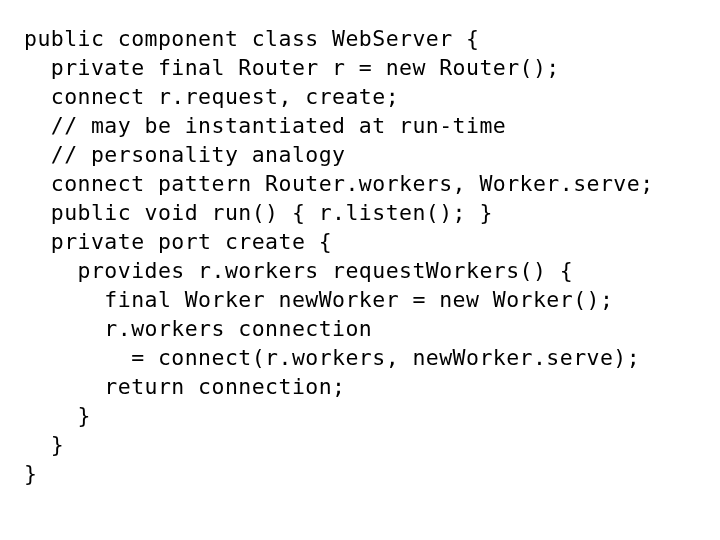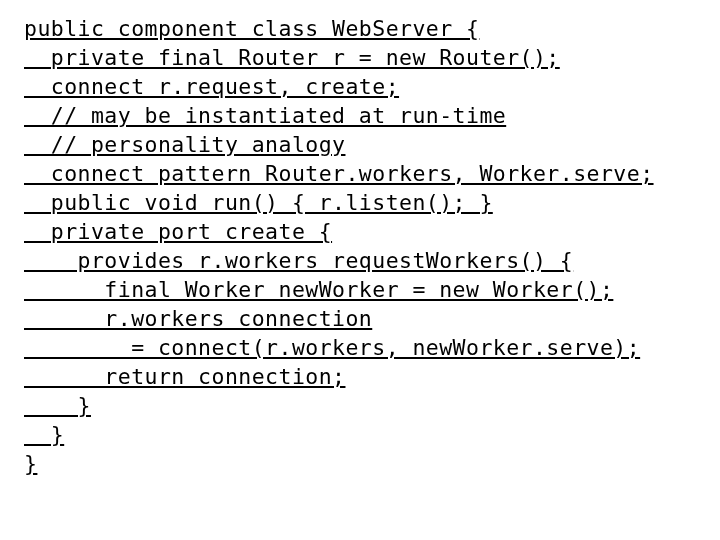--- a/index.html
+++ b/index.html
@@ -16,32 +16,31 @@
   #slide {
     position: relative;
     width: 720px;
     height: 540px;
     background: #ffffff;
     box-sizing: border-box;
   }
   #code-block {
     position: absolute;
     left: 24px;
-    top: 14px;
+    top: 24px;
     width: 696px;
     margin: 0;
     padding: 0;
     white-space: pre;
     color: #000000;
     font-family: "DejaVu Sans Mono", "Liberation Mono", monospace;
     font-size: 21.5px;
     line-height: 29px;
     letter-spacing: 0.45px;
     font-weight: 400;
-    text-decoration: underline;
   }
   .code-line {
     display: block;
     white-space: pre;
     height: 29px;
     color: #000000;
   }
 </style>
 </head>
 <body>

